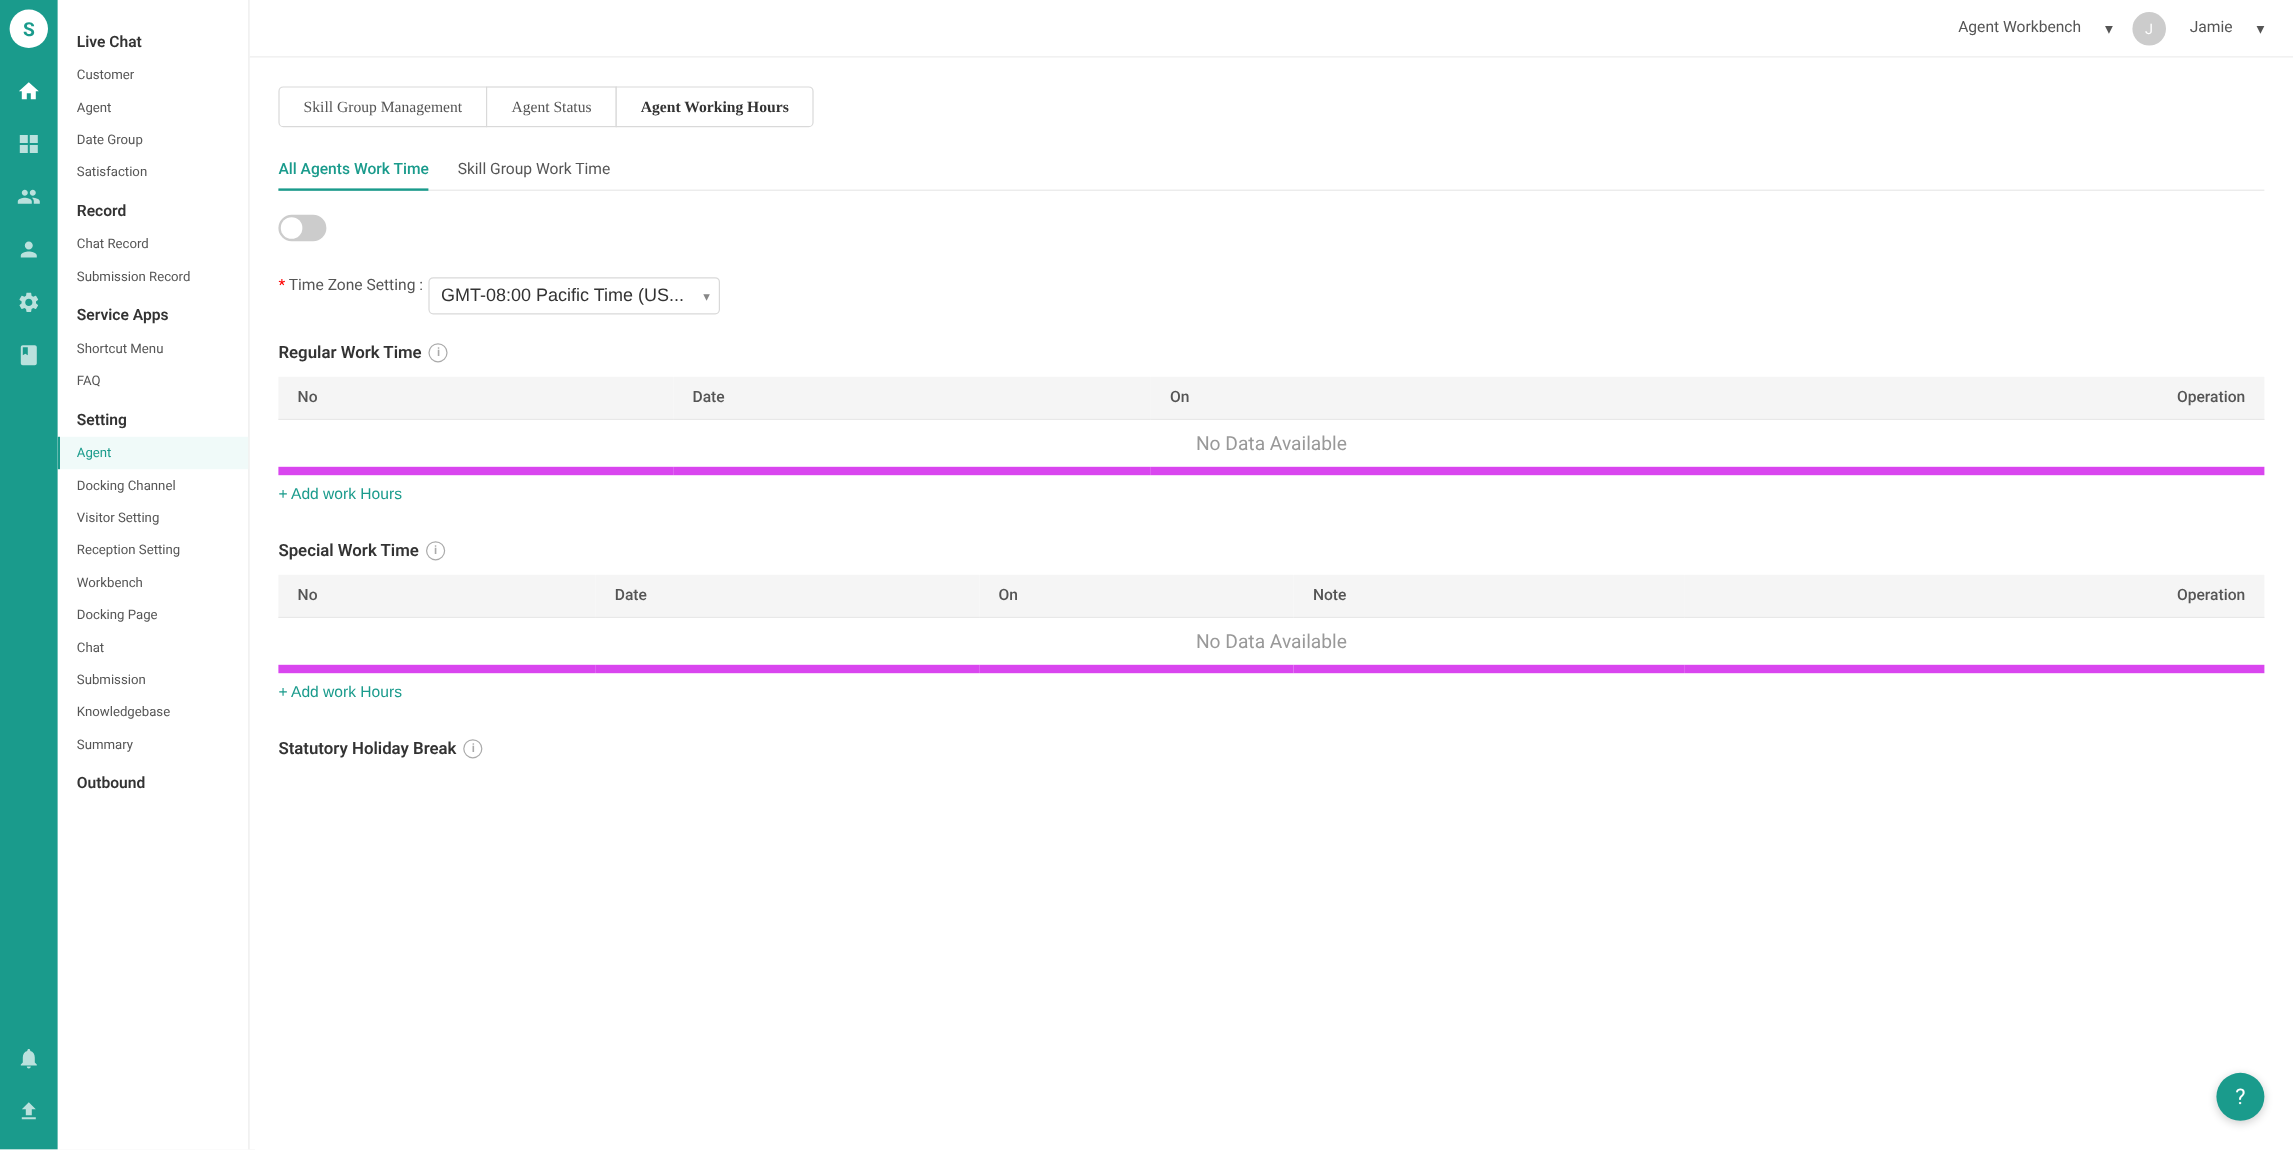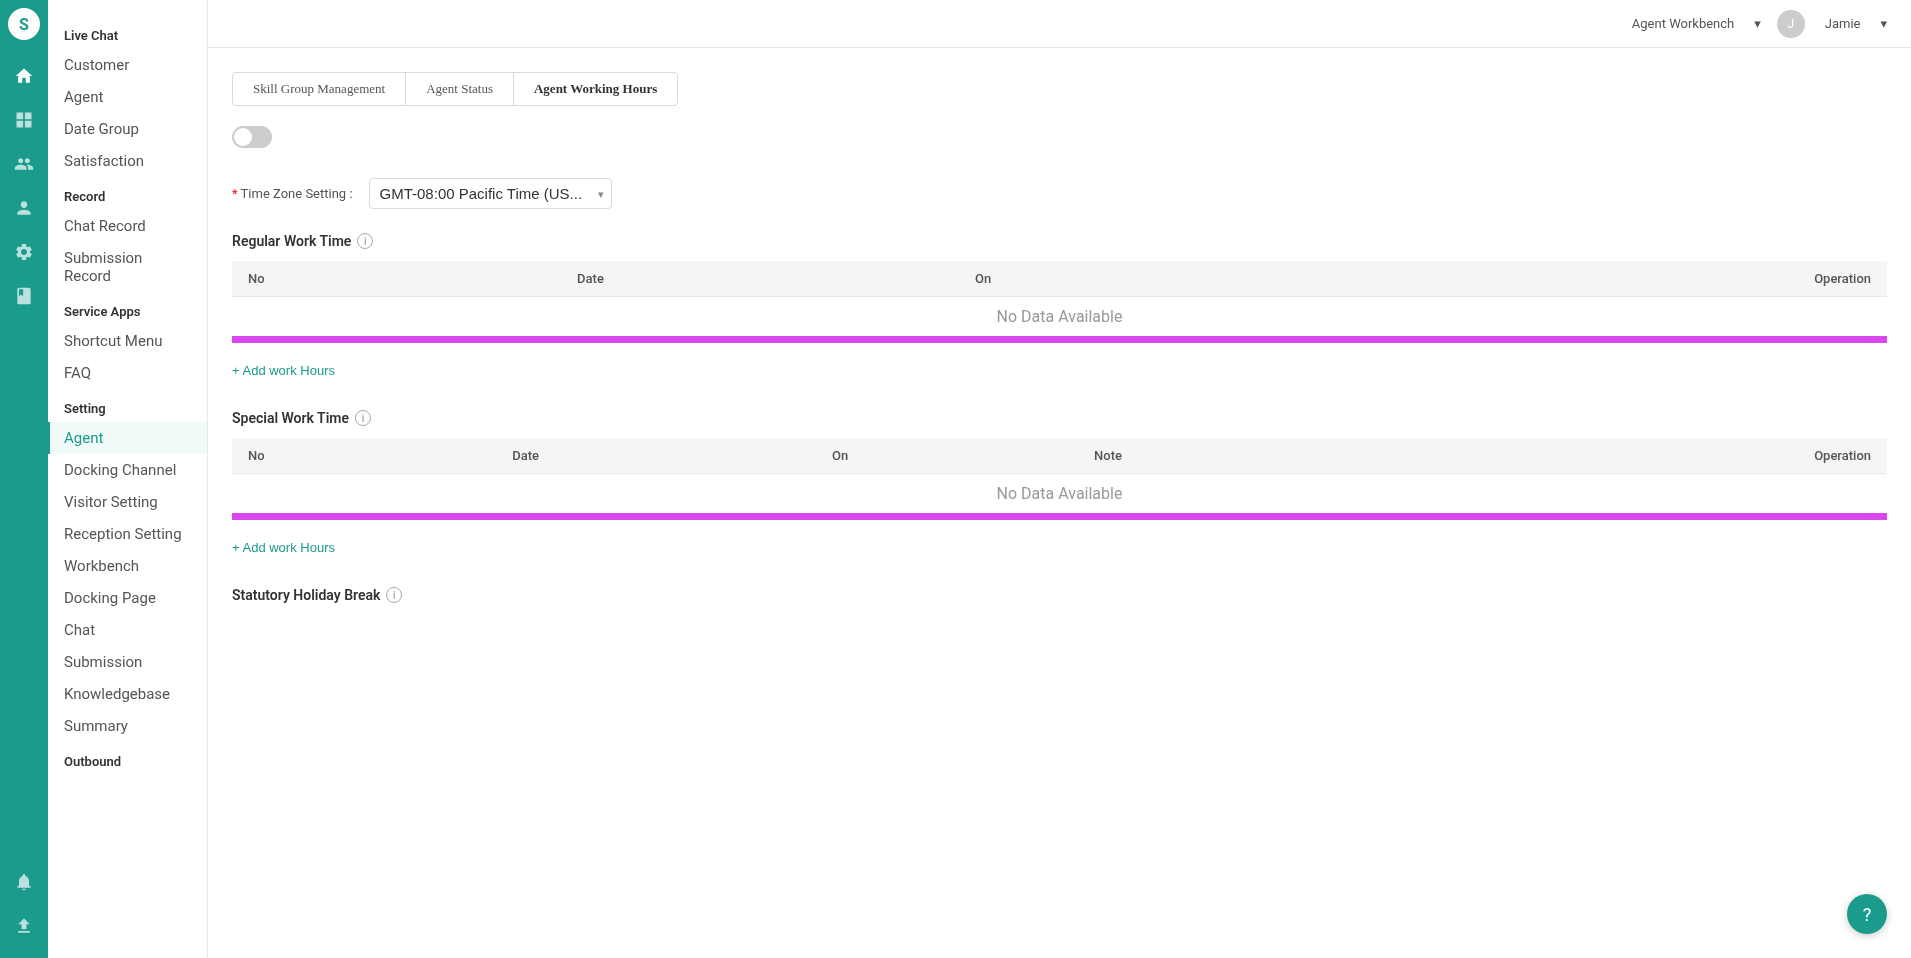--- a/index.html
+++ b/index.html
@@ -50,21 +50,21 @@
       font-size: 13px;
       font-weight: 600;
       color: #333;
       padding: 12px 16px 6px;
     }
     .nav-item {
       display: block;
       padding: 7px 16px;
       color: #555;
       cursor: pointer;
-      font-size: 15px;
+      font-size: 11px;
     }
     .nav-item.active { color: #1a9b8c; border-left: 2px solid #1a9b8c; background: #f0faf9; padding-left: 14px; }
 
     
     .main-content {
       flex: 1;
       overflow-y: auto;
       background: #f5f5f5;
       display: flex;
       flex-direction: column;
@@ -171,22 +171,22 @@
       background: white;
       border-radius: 50%;
       position: absolute;
       top: 2px; left: 2px;
       transition: left 0.2s;
     }
 
     
     .timezone-row {
       display: flex;
-      align-items: center;
-      gap: 16px;
+      align-items: flex-start;
+      gap: 4px;
       margin-bottom: 24px;
       margin-top: 30px;
     }
     .timezone-row .label {
       font-size: 13px;
       color: #555;
     }
     .timezone-select {
       padding: 6px 28px 6px 10px;
       border: 1px solid #d9d9d9;
@@ -230,21 +230,20 @@
       justify-content: center;
       font-size: 10px;
       color: #aaa;
       cursor: pointer;
     }
 
     
     .data-table {
       width: 100%;
       border-collapse: collapse;
-      margin-bottom: 12px;
     }
     .data-table th {
       background: #f5f5f5;
       padding: 10px 16px;
       text-align: left;
       font-size: 13px;
       font-weight: 500;
       color: #555;
       border-bottom: 1px solid #e8e8e8;
     }
@@ -389,20 +388,24 @@
 
   <div class="content-area">
 
     <div class="tab-bar">
       <div class="tab-item">Skill Group Management</div>
       <div class="tab-item">Agent Status</div>
       <div class="tab-item active">Agent Working Hours</div>
     </div>
 
 
+    <div class="sub-tabs">
+      <div class="sub-tab active">All Agents Work Time</div>
+      <div class="sub-tab">Skill Group Work Time</div>
+    </div>
 
     <div class="toggle-row">
       <div class="toggle"></div>
     </div>
 
     <div class="timezone-row">
       <span class="label">
         <span style="color:red">*</span>
         <span>Time Zone Setting :</span>
       </span>

